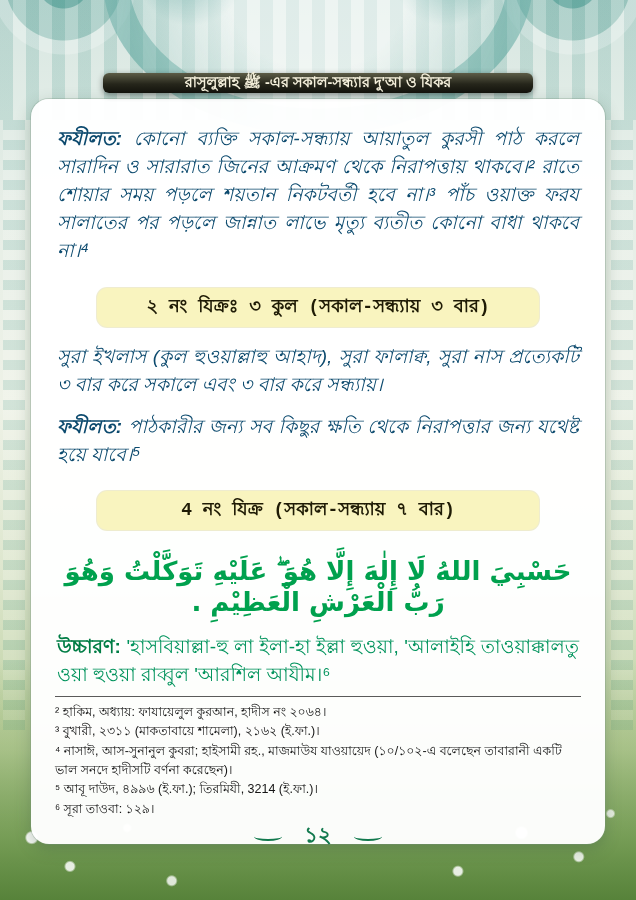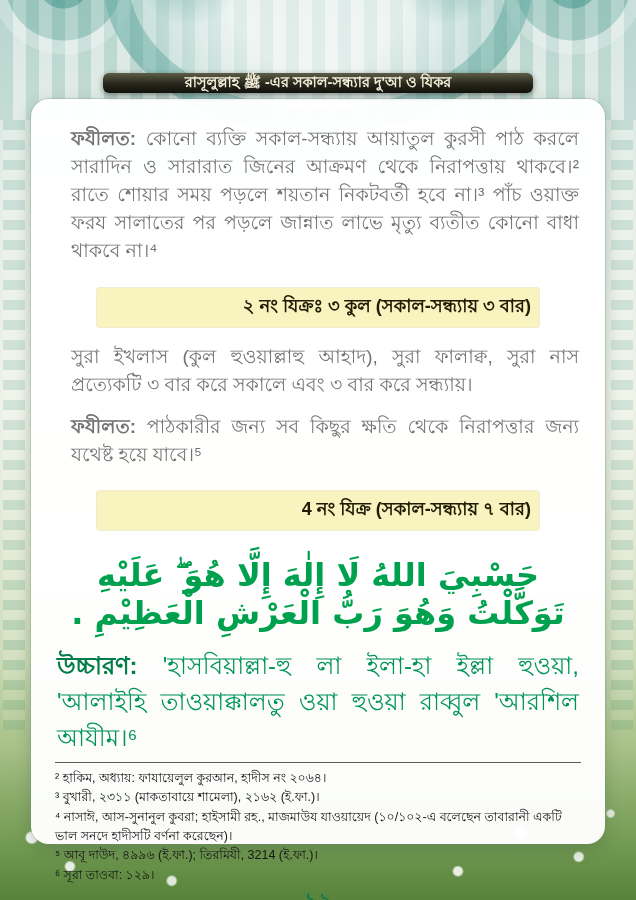--- a/index.html
+++ b/index.html
@@ -66,47 +66,48 @@
   .card {
     position: absolute; left: 31px; top: 99px; width: 574px; height: 745px;
     background: rgba(255,255,255,0.97);
     border-radius: 18px;
     box-shadow: 0 0 0 1px rgba(120,150,130,0.30), 0 5px 16px rgba(55,85,65,0.30);
     padding: 22px 24px 14px 24px;
     display: flex; flex-direction: column;
     z-index: 2;
   }
   .para {
-    font-size: 19px; line-height: 1.48; color: #737373;
-    text-align: justify; margin: 4px 2px 10px 16px;
+    font-size: 19px; line-height: 1.48; color: #0c4a6e;
+    text-align: justify; margin: 4px 2px 10px 2px; font-style: italic;
   }
   .para .lbl { font-weight: bold; }
   .yellow-heading {
     margin: 12px auto 12px auto;
     width: 84%;
     background: #f9f4bf;
-    border-radius: 3px;
-    text-align: right;
+    border-radius: 10px;
+    text-align: center;
     font-weight: bold;
     font-size: 18px;
     color: #1f1b05;
     padding: 4px 8px;
     box-shadow: 0 0 0 1px rgba(210,200,120,0.35);
+    font-family: Liberation Mono, monospace;
   }
   .arabic {
     direction: rtl;
     text-align: center;
-    font-size: 32px;
+    font-size: 26px;
     font-weight: bold;
     color: #00a14e;
     margin: 14px 0 8px 0;
     font-family: "DejaVu Sans", sans-serif;
   }
   .green-para {
-    font-size: 24px; line-height: 1.5; color: #00935c;
+    font-size: 19px; line-height: 1.5; color: #00935c;
     text-align: justify; margin: 8px 2px 6px 2px;
   }
   .green-para .lbl { font-weight: bold; color: #007d45; }
   
   .footnotes {
     padding-top: 6px;
     border-top: 1.5px solid #5a5a5a;
   }
   .fn {
     font-size: 12.5px; line-height: 1.55; color: #151515;

